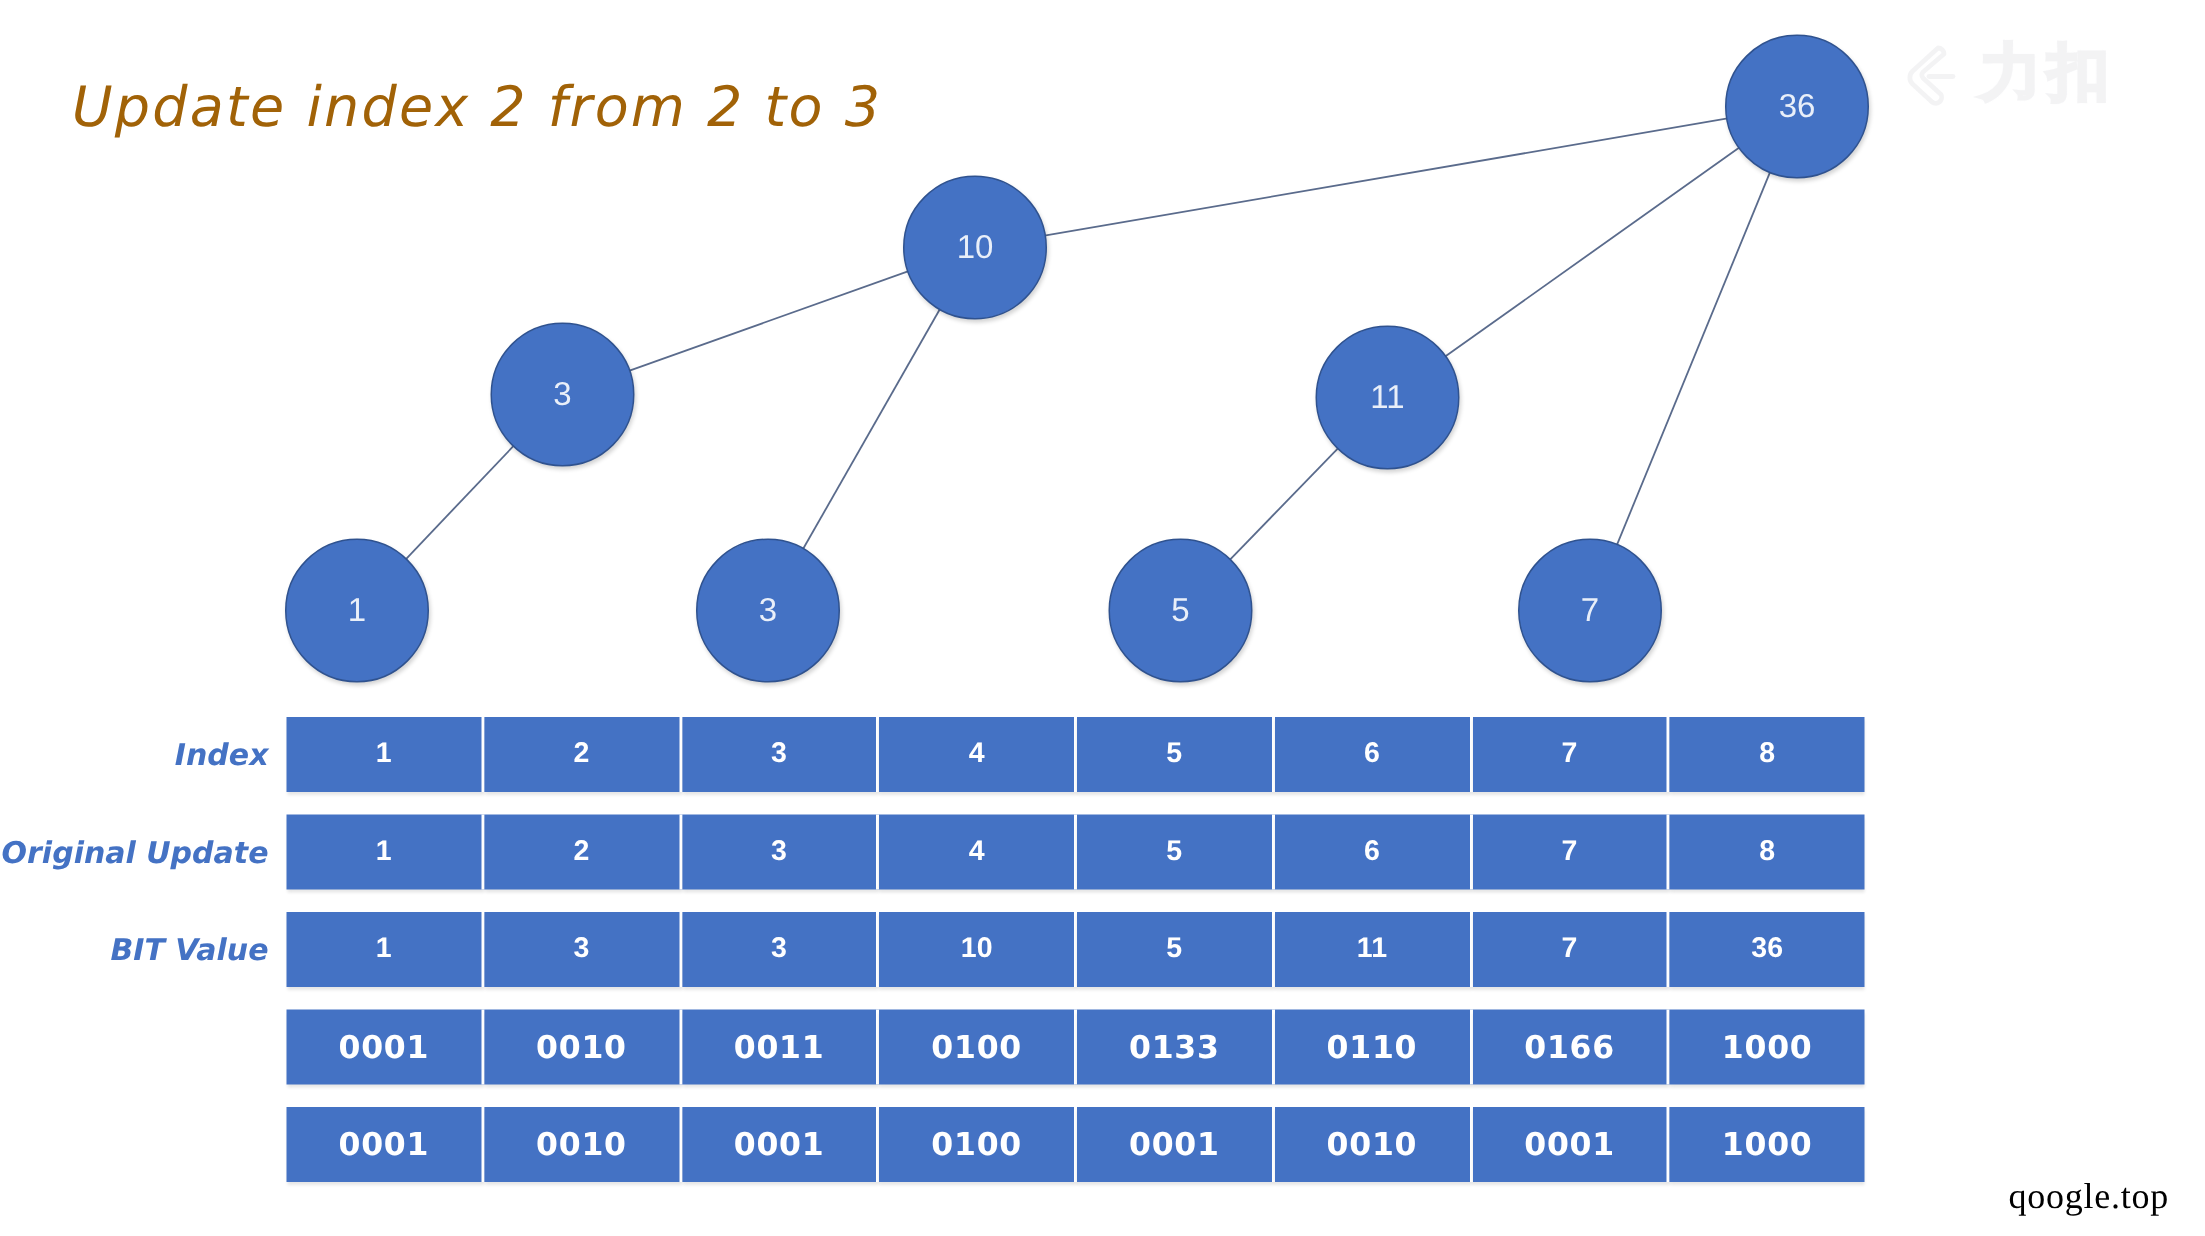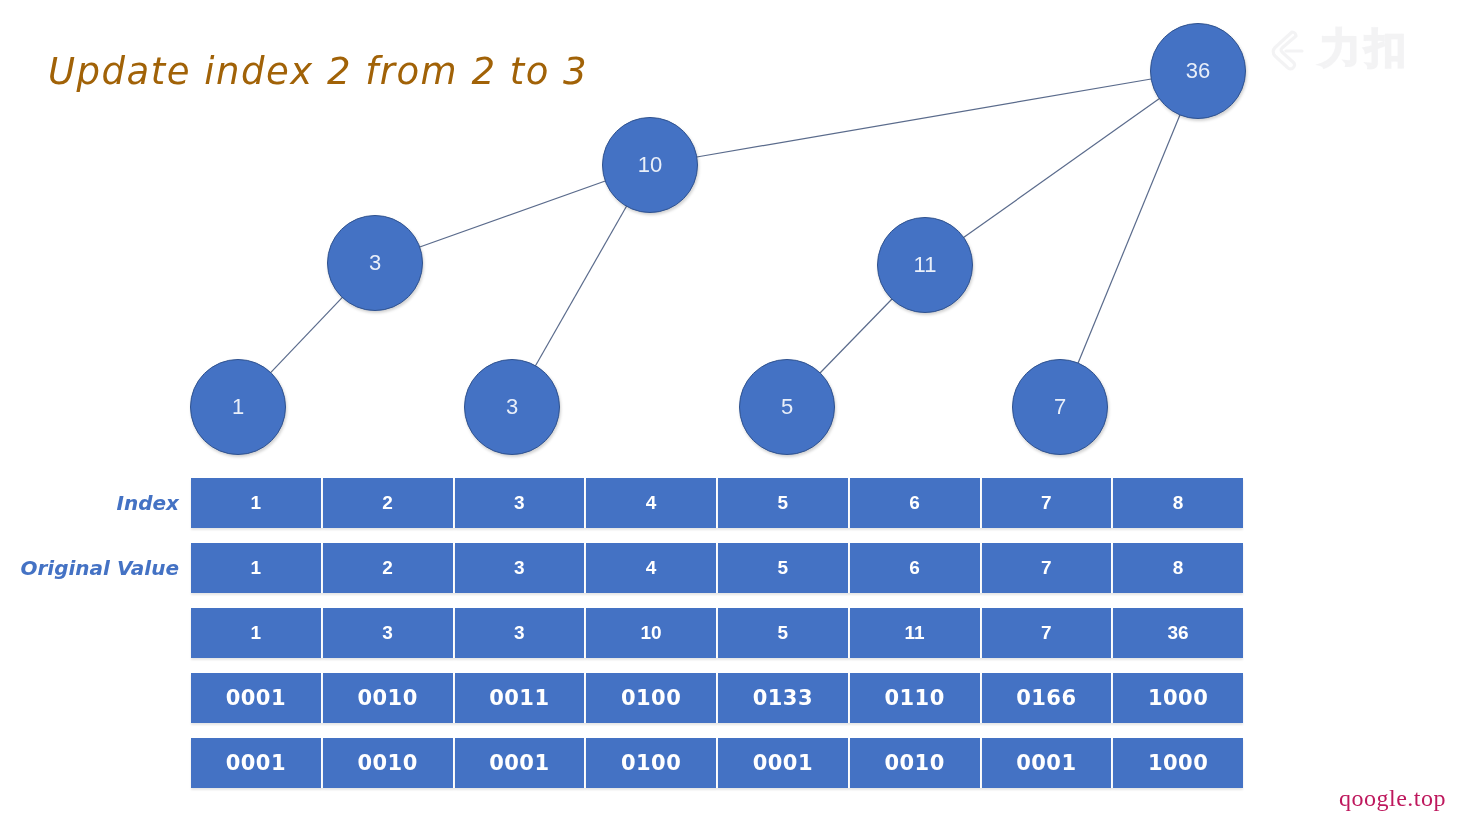--- a/index.html
+++ b/index.html
@@ -138,21 +138,21 @@
     text-shadow: 0 0 2px #DCDCE2;
     letter-spacing: 4px;
     line-height: 1;
   }
   #footer-brand {
     position: absolute;
     right: 24px;
     bottom: 12px;
     font-family: "Liberation Serif", serif;
     font-size: 24px;
-    color: #be185d;
+    color: #000000;
     letter-spacing: 0.5px;
   }
 </style>
 </head>
 <body>
 
 <div id="canvas">
 
   <div id="title">Update index 2 from 2 to 3</div>
 
@@ -201,33 +201,34 @@
           <div class="cell">2</div>
           <div class="cell">3</div>
           <div class="cell">4</div>
           <div class="cell">5</div>
           <div class="cell">6</div>
           <div class="cell">7</div>
           <div class="cell">8</div>
         </div>
       </div>
       <div class="tbl-row">
-        <div class="row-label">Original Value</div>
+        <div class="row-label">Original Update</div>
         <div class="cells">
           <div class="cell">1</div>
           <div class="cell">2</div>
           <div class="cell">3</div>
           <div class="cell">4</div>
           <div class="cell">5</div>
           <div class="cell">6</div>
           <div class="cell">7</div>
           <div class="cell">8</div>
         </div>
       </div>
       <div class="tbl-row">
+        <div class="row-label">BIT Value</div>
         <div class="cells">
           <div class="cell">1</div>
           <div class="cell">3</div>
           <div class="cell">3</div>
           <div class="cell">10</div>
           <div class="cell">5</div>
           <div class="cell">11</div>
           <div class="cell">7</div>
           <div class="cell">36</div>
         </div>

